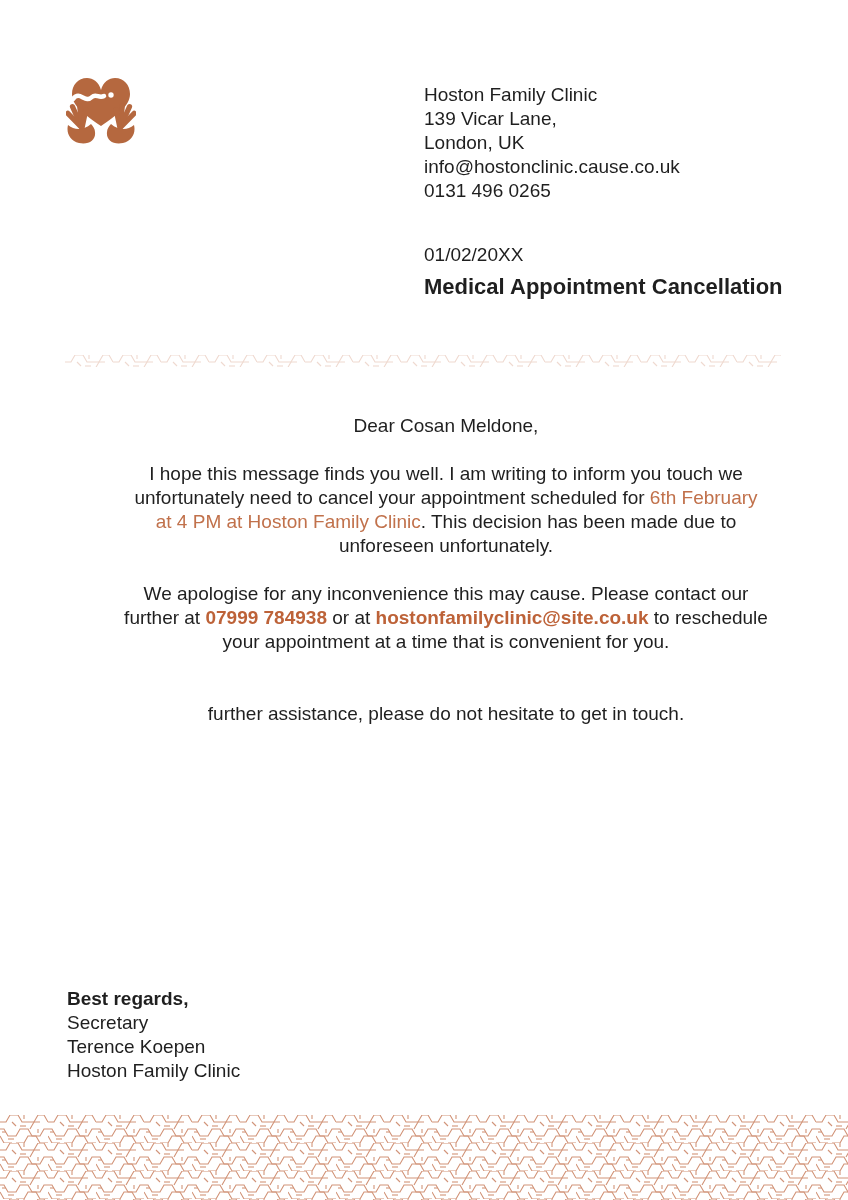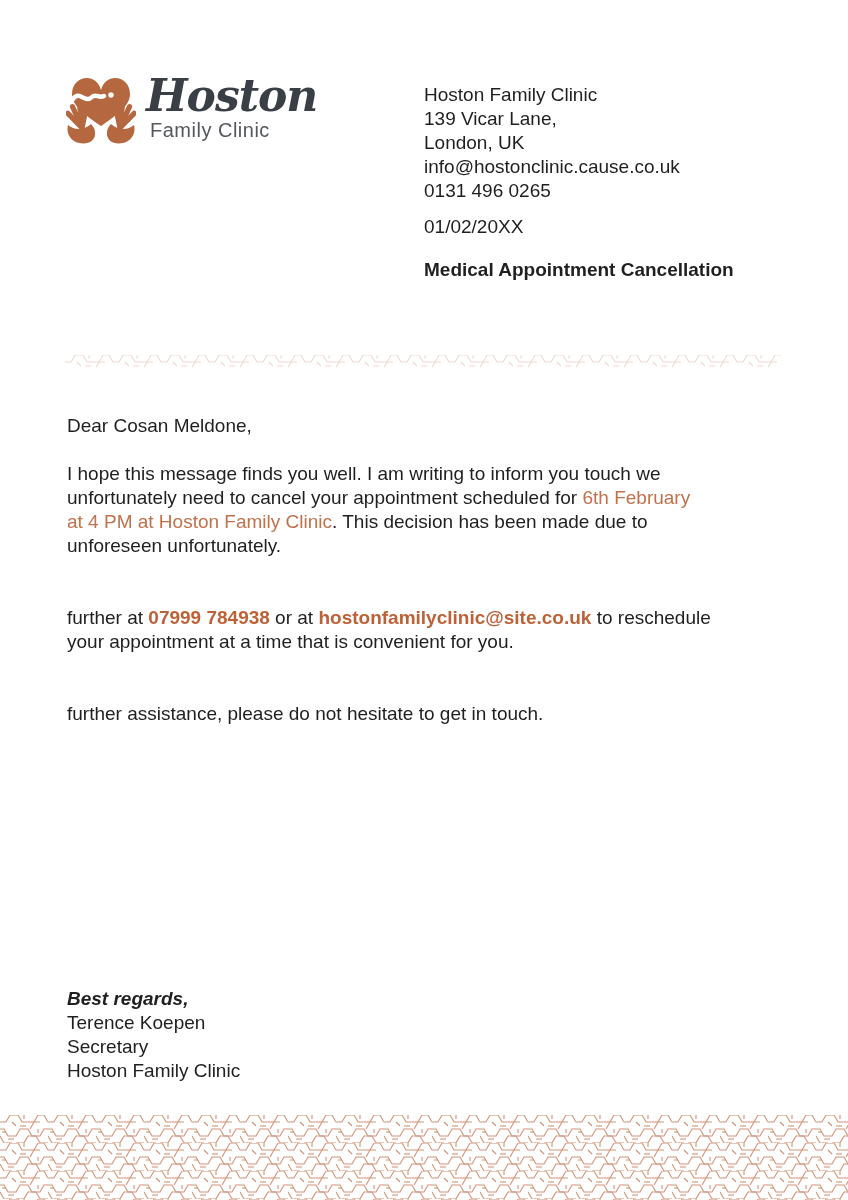--- a/index.html
+++ b/index.html
@@ -33,35 +33,35 @@
   }
   .logo-tagline{
     font-size:20px;line-height:22px;
     color:var(--tagline);
     letter-spacing:.5px;
     margin-top:1px;
     padding-left:4px;
   }
   
   .header-info{position:absolute;left:424px;top:83px;font-size:19px;line-height:24px;}
-  .date{margin-top:12px;}
-  .subject{margin-top:19px;font-weight:700;font-size:19px;}
+  .date{margin-top:40px;}
+  .subject{margin-top:8px;font-weight:700;font-size:22px;}
   
   .divider{position:absolute;left:65px;top:355px;width:716px;height:12px;}
   .divider svg{display:block;}
   .footer{position:absolute;left:0;top:1115px;width:848px;height:85px;}
   .footer svg{display:block;}
   
   .body-text{position:absolute;left:67px;top:414px;width:742px;font-size:19px;line-height:24px;}
-  .body-text p{margin:0 0 24px 0;}
+  .body-text p{margin:0 0 24px 16px;text-align:center;}
   .accent{color:var(--accent);}
   .accent-bold{color:var(--accent-bold);font-weight:700;}
   
   .signature{position:absolute;left:67px;top:987px;font-size:19px;line-height:24px;}
-  .closing{font-weight:700;font-style:italic;}
+  .closing{font-weight:700;}
 </style>
 </head>
 <body>
 
 <svg width="0" height="0" style="position:absolute" aria-hidden="true">
   <defs>
     <pattern id="maze" width="48" height="28" patternUnits="userSpaceOnUse">
       <g stroke="#C9805F" stroke-width="1.1" fill="none">
         <path d="M0,7 H6 L10,0 H18 L22,7 H34 L38,0 H44 L48,7"></path>
         <path d="M0,14 H4 L8,21 H16 L20,14 H28 L32,21 H40 L44,14 H48"></path>
@@ -98,49 +98,45 @@
             <rect x="-2.6" y="-26" width="5.2" height="27" rx="2.6" transform="rotate(-24)"></rect>
             <rect x="-2.6" y="-25" width="5.2" height="26" rx="2.6" transform="rotate(-6)"></rect>
             <rect x="-2.6" y="-21" width="5.2" height="22" rx="2.6" transform="rotate(12)"></rect>
             <path d="M-14,-3 C-16,5 -12,13 -3,15 C7,17 14,12 13,4 C13,1 11,-2 9,-4 C2,2 -7,3 -14,-3 Z"></path>
           </g>
         </g>
         <path d="M7,29 C14,20 19,34 26,27 C30,23 33,29 38,26" stroke="#FFFFFF" stroke-width="4.5" fill="none" stroke-linecap="round"></path>
         <circle cx="45" cy="25" r="2.7" fill="#FFFFFF"></circle>
       </svg>
     </div>
-    <div class="logo-text">
-      <div class="logo-name">Hoston</div>
-      <div class="logo-tagline">Family Clinic</div>
-    </div>
   </div>
 
   <div class="header-info">
     <div class="address"><span>Hoston Family Clinic</span><br><span>139 Vicar Lane,</span><br><span>London, UK</span><br><span>info@hostonclinic.cause.co.uk</span><br><span>0131 496 0265</span></div>
     <div class="date">01/02/20XX</div>
     <div class="subject">Medical Appointment Cancellation</div>
   </div>
 
   <div class="divider">
     <svg width="716" height="12">
       <rect width="716" height="12" fill="url(#maze)" opacity="0.3"></rect>
     </svg>
   </div>
 
   <div class="body-text">
     <p class="salutation">Dear Cosan Meldone,</p>
     <p><span>I hope this message finds you well. I am writing to inform you touch we</span><br><span>unfortunately need to cancel your appointment scheduled for </span><span class="accent">6th February</span><br><span class="accent">at 4 PM at Hoston Family Clinic</span><span>. This decision has been made due to</span><br><span>unforeseen unfortunately.</span></p>
-    <p><br><span>further at </span><span class="accent-bold">07999 784938</span><span> or at </span><span class="accent-bold">hostonfamilyclinic@site.co.uk</span><span> to reschedule</span><br><span>your appointment at a time that is convenient for you.</span></p>
+    <p><span>We apologise for any inconvenience this may cause. Please contact our</span><br><span>further at </span><span class="accent-bold">07999 784938</span><span> or at </span><span class="accent-bold">hostonfamilyclinic@site.co.uk</span><span> to reschedule</span><br><span>your appointment at a time that is convenient for you.</span></p>
     <p><br><span>further assistance, please do not hesitate to get in touch.</span></p>
   </div>
 
   <div class="signature">
     <div class="closing">Best regards,</div>
+    <div>Secretary</div>
     <div>Terence Koepen</div>
-    <div>Secretary</div>
     <div>Hoston Family Clinic</div>
   </div>
 
   <div class="footer">
     <svg width="848" height="85">
       <rect width="848" height="85" fill="url(#maze)" opacity="0.85"></rect>
     </svg>
   </div>
 
 </div>

